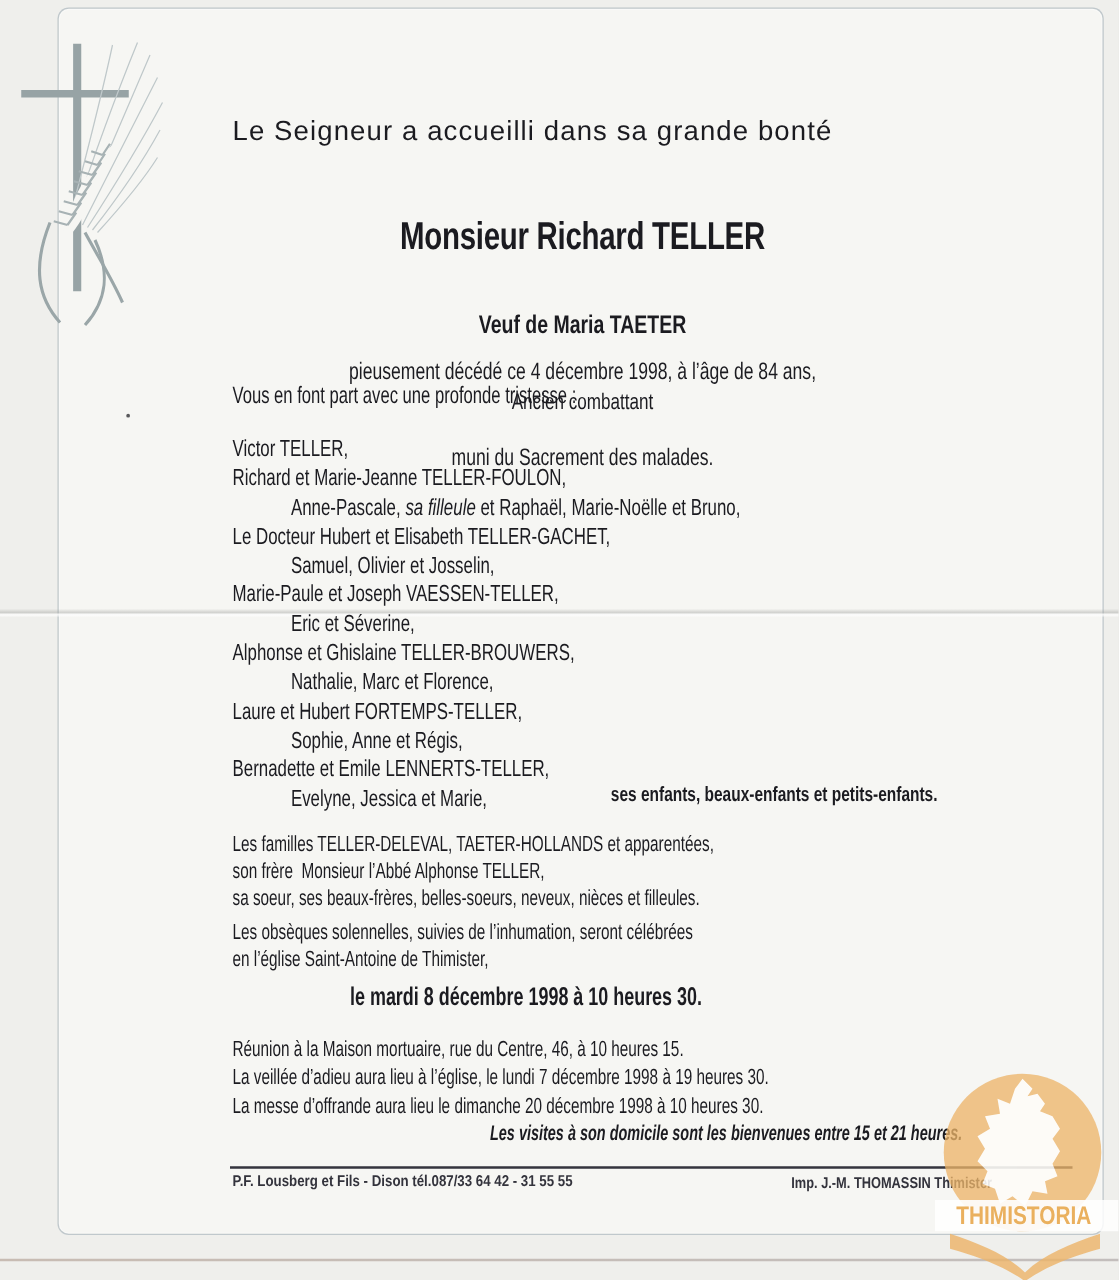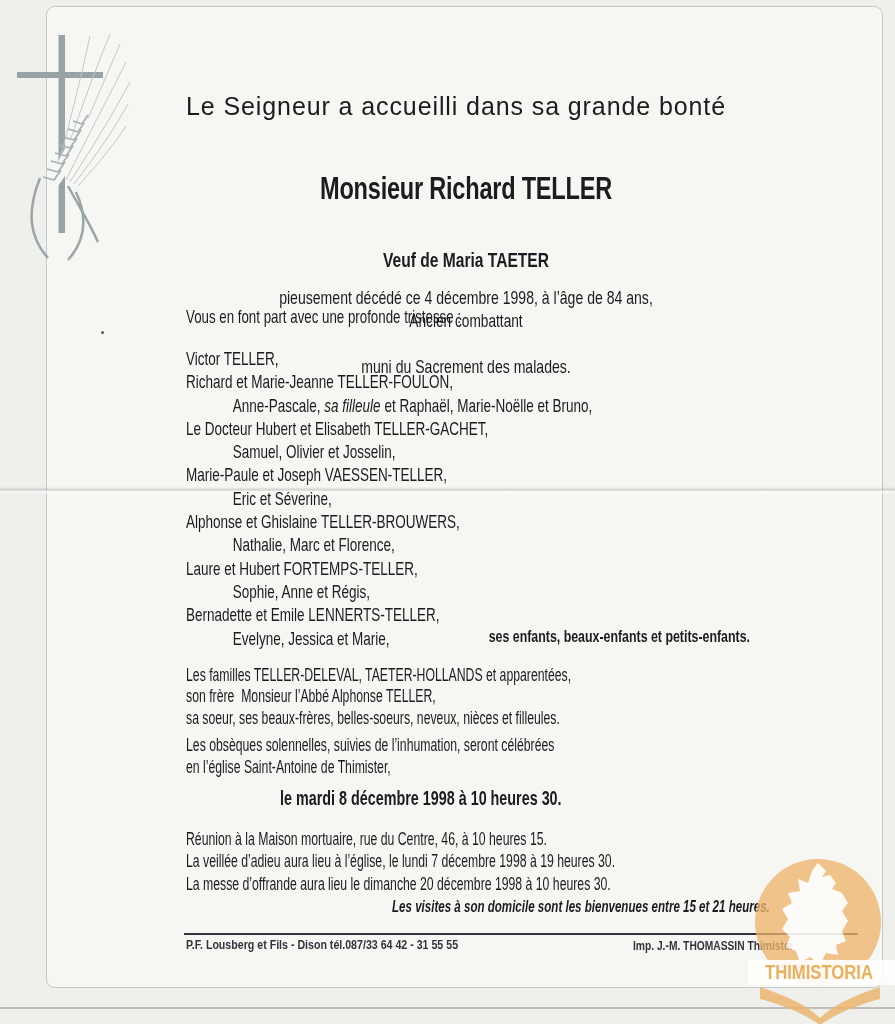--- a/index.html
+++ b/index.html
@@ -32,21 +32,21 @@
 
   .illustration{position:absolute;left:14px;top:28px;}
   .logo{position:absolute;left:746px;top:853px;opacity:.9;}
   .logo text{font-family:"Liberation Sans", sans-serif;font-weight:bold;font-size:20.5px;}
 
   .tblock{position:absolute;white-space:pre;}
   .lx{transform-origin:0 0;}
   .cx{transform-origin:50% 0;}
   .rx{transform-origin:100% 0;}
 
-  .intro{left:186px;top:92px;font-size:25px;letter-spacing:.9px;}
+  .intro{left:186px;top:92px;font-size:22px;letter-spacing:.9px;}
 
   .title-block{left:168px;top:136px;width:596px;text-align:center;transform:scaleX(.76);}
   .main-title{margin:0;font-size:31px;font-weight:bold;line-height:34px;letter-spacing:-.3px;}
   .sub-title{margin:6px 0 0 0;font-size:20.5px;font-weight:bold;line-height:24px;}
   .status-line{margin:2px 0 0 0;font-size:18px;line-height:22px;}
 
   .death-block{left:168px;top:240px;width:596px;text-align:center;font-size:19px;line-height:23px;transform:scaleX(.74);}
 
   .announce{left:186px;top:306px;font-size:19px;transform:scaleX(.70);}
 

